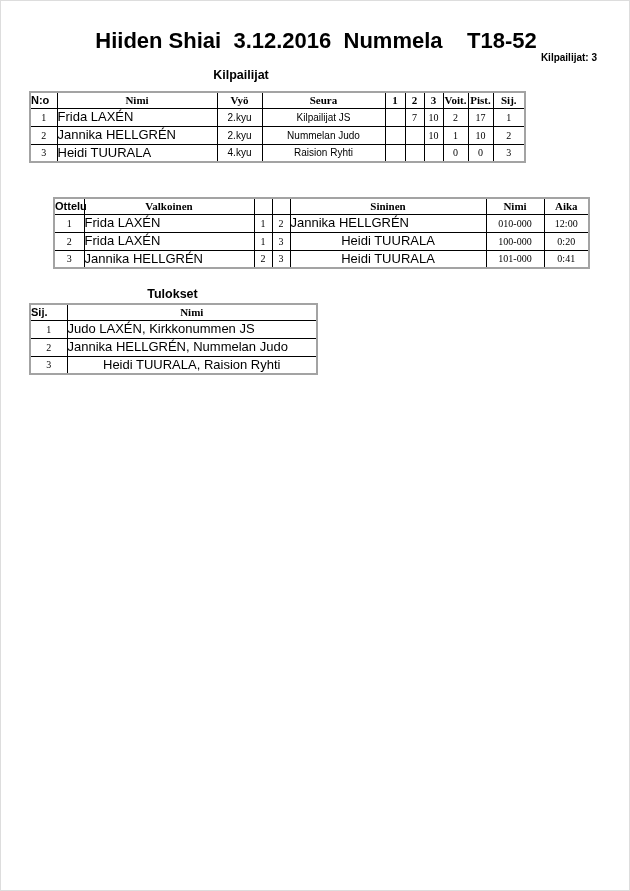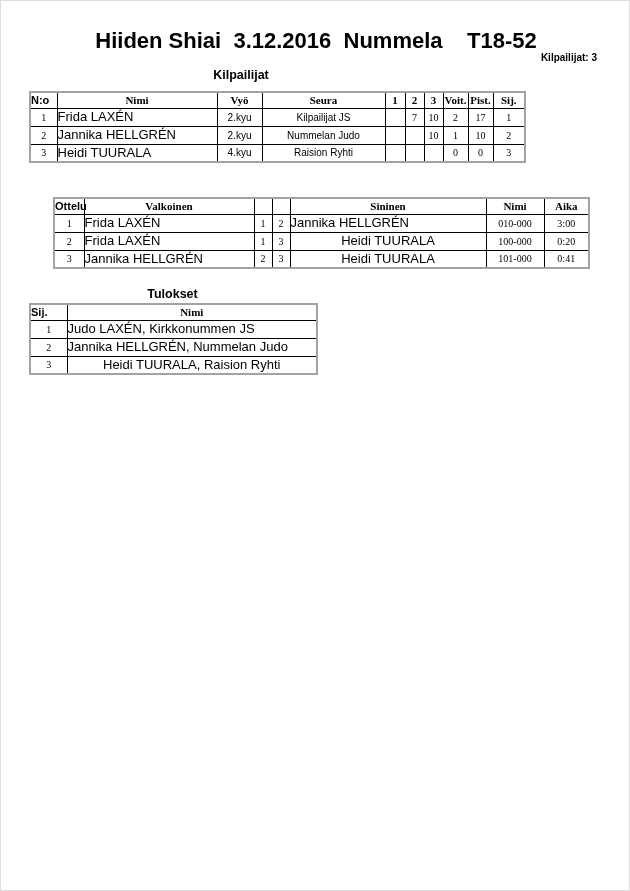--- a/index.html
+++ b/index.html
@@ -165,21 +165,21 @@
       </tr>
     </thead>
     <tbody>
       <tr>
         <td class="c f10">1</td>
         <td class="l f11 vb">Frida LAXÉN</td>
         <td class="c f10 vt">1</td>
         <td class="c f10 vt">2</td>
         <td class="l f11 vb">Jannika HELLGRÉN</td>
         <td class="c f10 vt">010-000</td>
-        <td class="c f10 vt">3:00</td>
+        <td class="c f10 vt">12:00</td>
       </tr>
       <tr>
         <td class="c f10">2</td>
         <td class="l f11 vb">Frida LAXÉN</td>
         <td class="c f10 vt">1</td>
         <td class="c f10 vt">3</td>
         <td class="l f11 vt">Heidi TUURALA</td>
         <td class="c f10">100-000</td>
         <td class="c f10">0:20</td>
       </tr>

